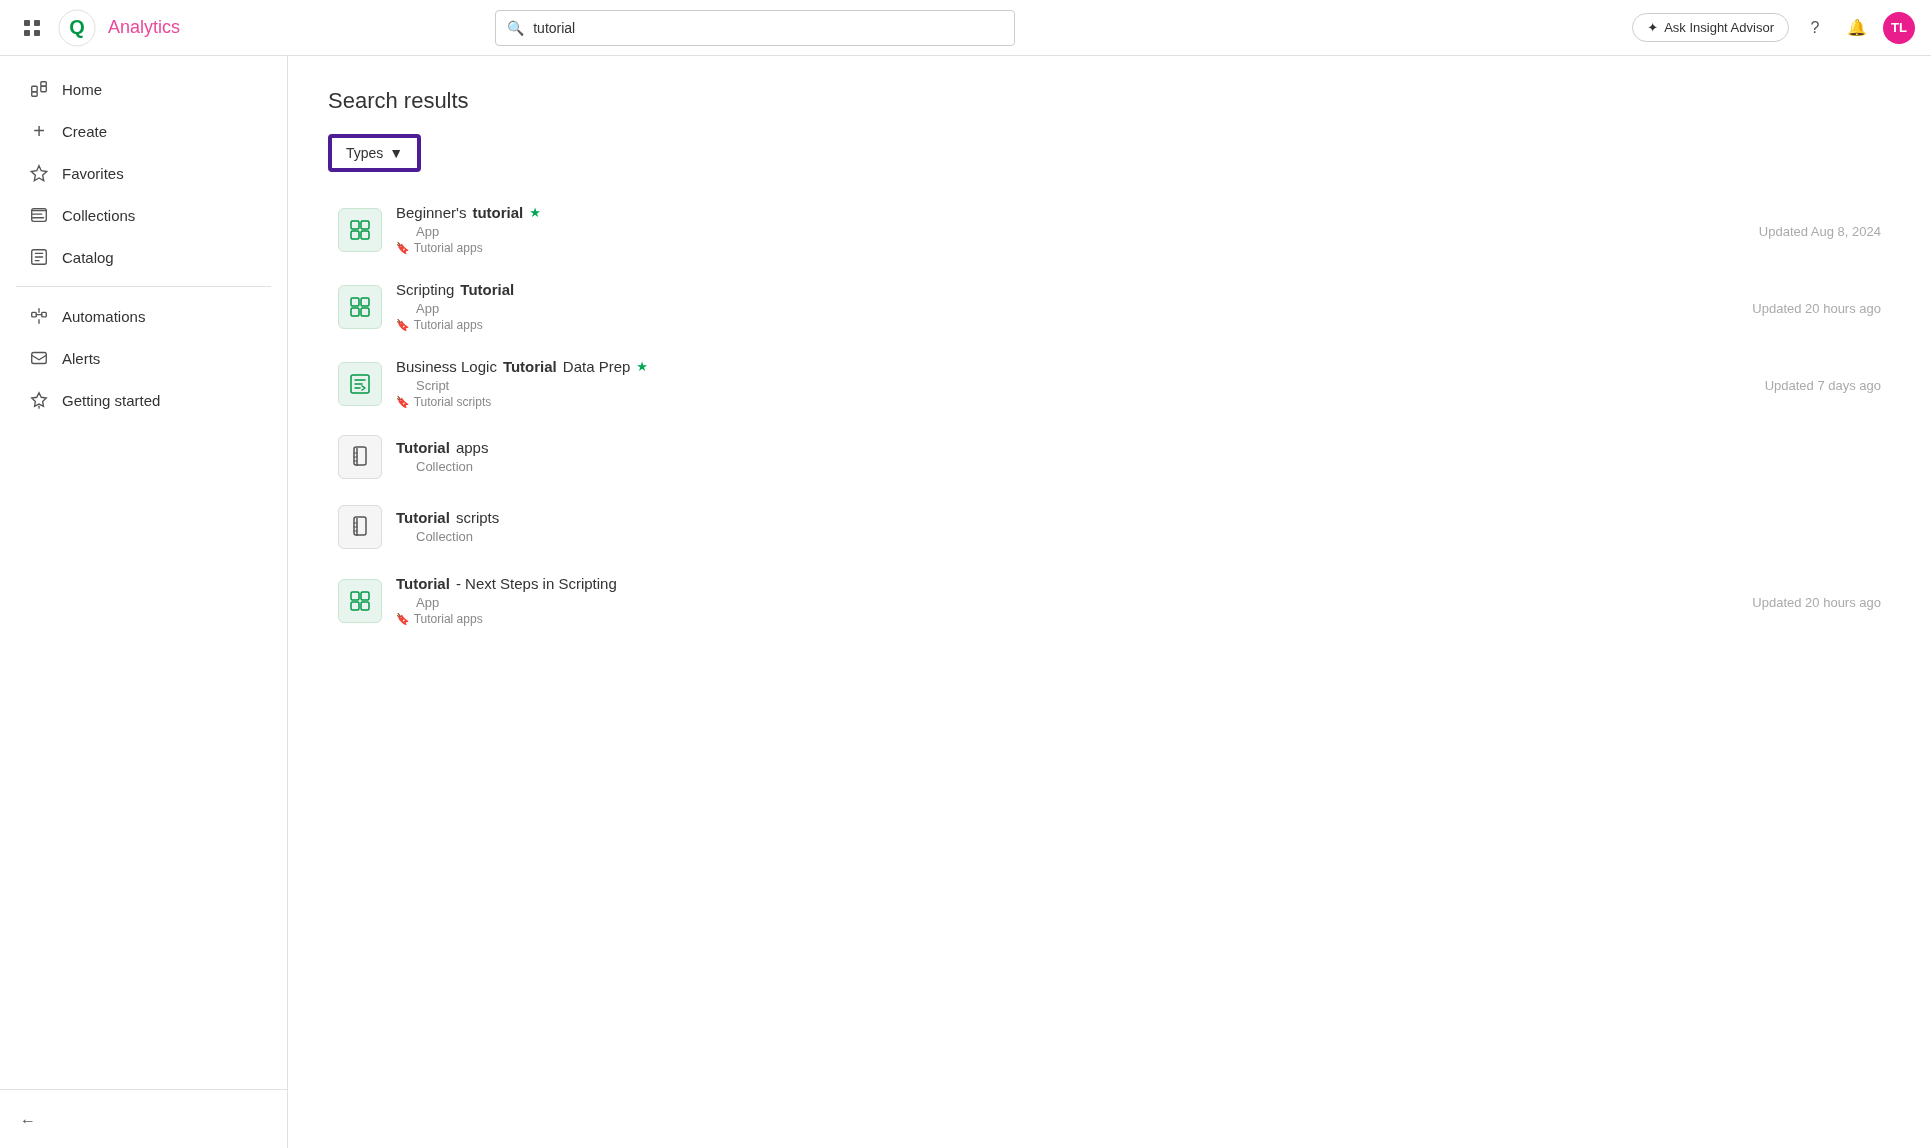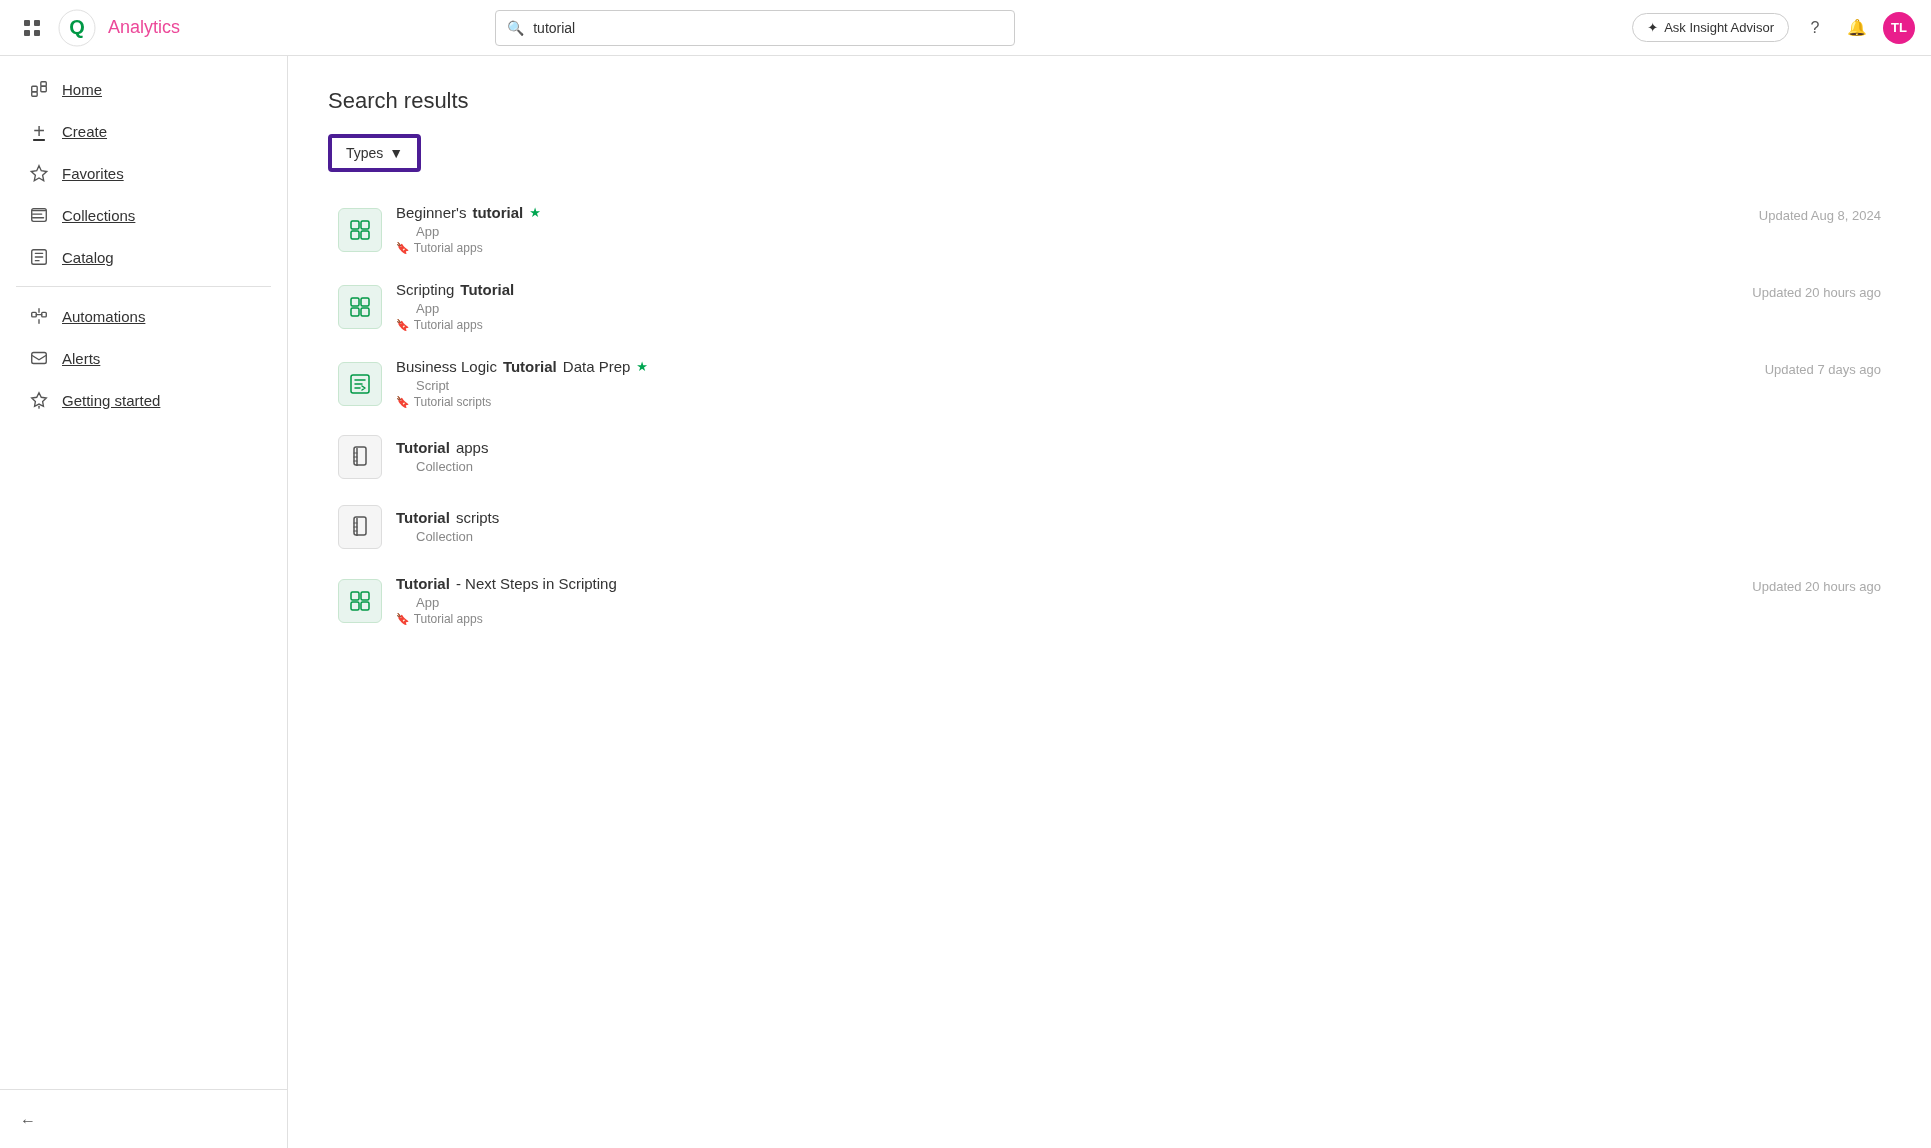--- a/index.html
+++ b/index.html
@@ -49,21 +49,21 @@
     .layout { display: flex; flex: 1; overflow: hidden; }
 
     
     .sidebar {
       width: 288px; border-right: 1px solid #e0e0e0; background: #fff;
       display: flex; flex-direction: column; flex-shrink: 0; overflow-y: auto;
     }
     .sidebar-nav { padding: 12px 0; flex: 1; }
     .nav-item {
       display: flex; align-items: center; gap: 12px; padding: 10px 20px;
-      cursor: pointer; font-size: 15px; color: #333; border-radius: 4px; margin: 0 8px; text-decoration: underline;
+      cursor: pointer; font-size: 15px; color: #333; border-radius: 4px; margin: 0 8px;
     }
     .nav-item .nav-icon { width: 22px; height: 22px; display: flex; align-items: center; justify-content: center; color: #555; }
     .nav-divider { height: 1px; background: #e0e0e0; margin: 8px 16px; }
     .sidebar-bottom { padding: 12px 16px; border-top: 1px solid #e0e0e0; }
     .collapse-btn { display: flex; align-items: center; cursor: pointer; color: #555; padding: 8px 4px; }
 
     
     .main-content { flex: 1; overflow-y: auto; padding: 32px 40px; background: #fff; }
     .page-title { font-size: 22px; font-weight: 500; color: #333; margin-bottom: 20px; }
 
@@ -86,21 +86,21 @@
       flex-shrink: 0; margin-right: 14px; border: 1px solid #e0e0e0;
     }
     .result-icon svg { width: 24px; height: 24px; }
     .result-body { flex: 1; }
     .result-title { font-size: 15px; color: #333; margin-bottom: 3px; display: flex; align-items: center; gap: 6px; }
     .result-title .highlight { font-weight: 700; }
     .result-title .star { color: #00a651; font-size: 13px; }
     .result-meta { font-size: 13px; color: #888; display: flex; align-items: center; gap: 4px; margin-bottom: 2px; margin-left: 20px; }
     .result-collection { font-size: 12px; color: #888; display: flex; align-items: center; gap: 4px; }
     .result-collection-icon { font-size: 11px; }
-    .result-date { font-size: 13px; color: #aaa; white-space: nowrap; margin-left: auto; padding-left: 20px; align-self: flex-start; margin-top: 4px; }
+    .result-date { font-size: 13px; color: #aaa; white-space: nowrap; margin-left: auto; padding-left: 20px; align-self: flex-start; margin-top: 20px; }
   </style>
 </head>
 <body>
 
 <div class="topbar">
   <div class="topbar-left">
     <div class="grid-icon">
       <svg viewBox="0 0 20 20" fill="none" xmlns="http://www.w3.org/2000/svg">
         <rect x="2" y="2" width="6" height="6" rx="1" fill="#555"></rect>
         <rect x="12" y="2" width="6" height="6" rx="1" fill="#555"></rect>

